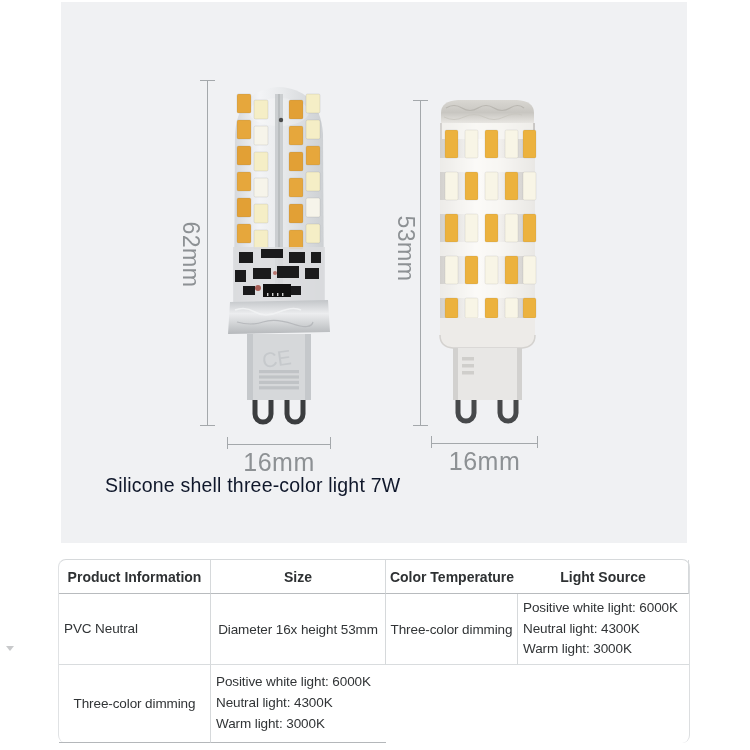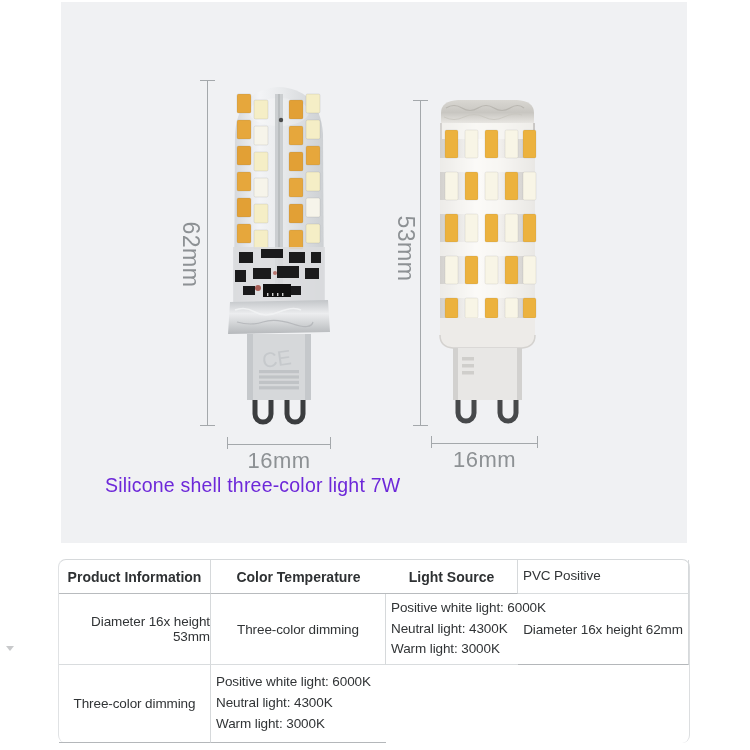--- a/index.html
+++ b/index.html
@@ -7,24 +7,24 @@
         font-family:"Liberation Sans",sans-serif;}
   .photo-panel{position:absolute;left:61px;top:2px;width:626px;height:541px;background:#f0f1f3;}
 
   
   .vline{position:absolute;width:1px;background:#a4a8ab;}
   .hline{position:absolute;height:1px;background:#a4a8ab;}
   .htick{position:absolute;width:15px;height:1px;background:#a4a8ab;}
   .vtick{position:absolute;width:1px;height:12px;background:#a4a8ab;}
   .dim-label{position:absolute;color:#8d9194;font-size:23px;letter-spacing:.5px;}
   .dim-label-v{width:60px;text-align:center;transform:rotate(90deg);}
-  .dim-label-h{text-align:center;font-size:22px;}
-
-  
-  .caption{position:absolute;color:#6d28d9;white-space:nowrap;}
+  .dim-label-h{text-align:center;font-size:25px;}
+
+  
+  .caption{position:absolute;color:#0f172a;white-space:nowrap;}
   .caption-1{left:105px;top:474px;font-size:19.5px;letter-spacing:.2px;}
   .caption-2{left:377px;top:506px;font-size:20px;letter-spacing:.2px;}
 
   
   .bulb{position:absolute;}
   .bulb-left{left:227px;top:82px;}
   .bulb-right{left:436px;top:95px;}
 
   
   .spec-table{position:absolute;left:58px;top:559px;width:630px;
@@ -243,35 +243,35 @@
   <div class="vtick" style="left:431px;top:436px;"></div>
   <div class="vtick" style="left:537px;top:436px;"></div>
   <div class="dim-label dim-label-h" style="left:431px;top:447px;width:107px;">16mm</div>
 
   <div class="caption caption-1">Silicone shell three-color light 7W</div>
 
   <div class="cursor-artifact"></div>
 
   <div class="spec-table">
     <div class="th">Product Information</div>
+    <div class="th">Size</div>
     <div class="th last-col">Color Temperature</div>
     <div class="th">Light Source</div>
 
     <div class="cell left-al">
-      <span>PVC Positive</span>
+      <span>PVC Neutral</span>
     </div>
     <div class="cell">Diameter 16x height 53mm</div>
     <div class="cell">Three-color dimming</div>
     <div class="cell left-al last-col">
       <span>Positive white light: 6000K</span>
       <span>Neutral light: 4300K</span>
       <span>Warm light: 3000K</span>
     </div>
 
-    <div class="cell bottom-row">Diameter 16x height 62mm</div>
     <div class="cell bottom-row">Three-color dimming</div>
     <div class="cell left-al bottom-row last-col">
       <span>Positive white light: 6000K</span>
       <span>Neutral light: 4300K</span>
       <span>Warm light: 3000K</span>
     </div>
   </div>
 
 </div>
 

